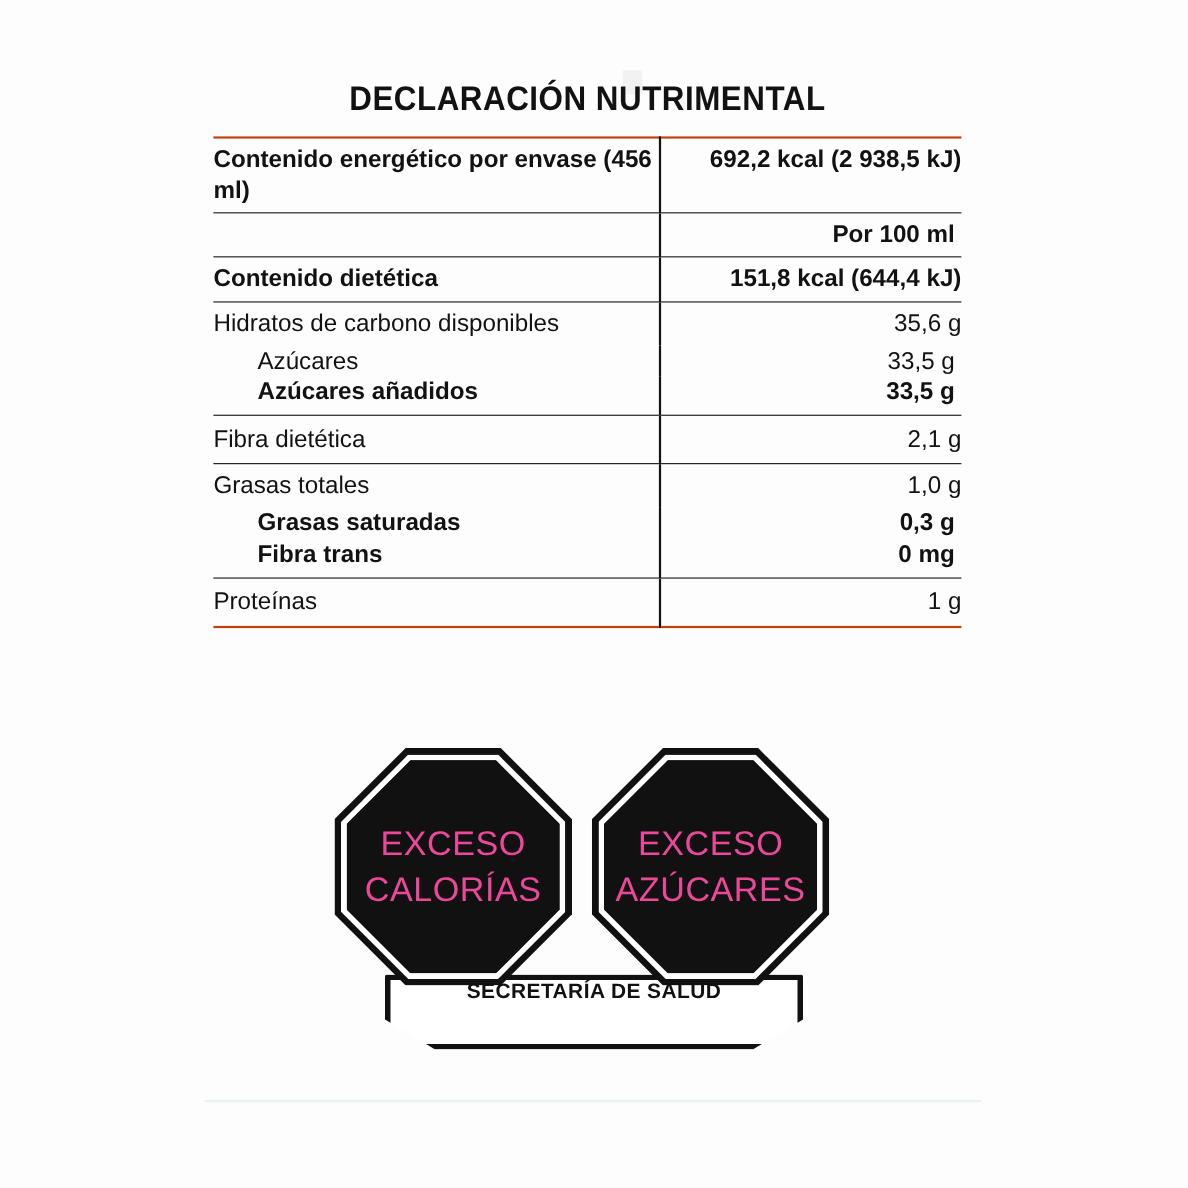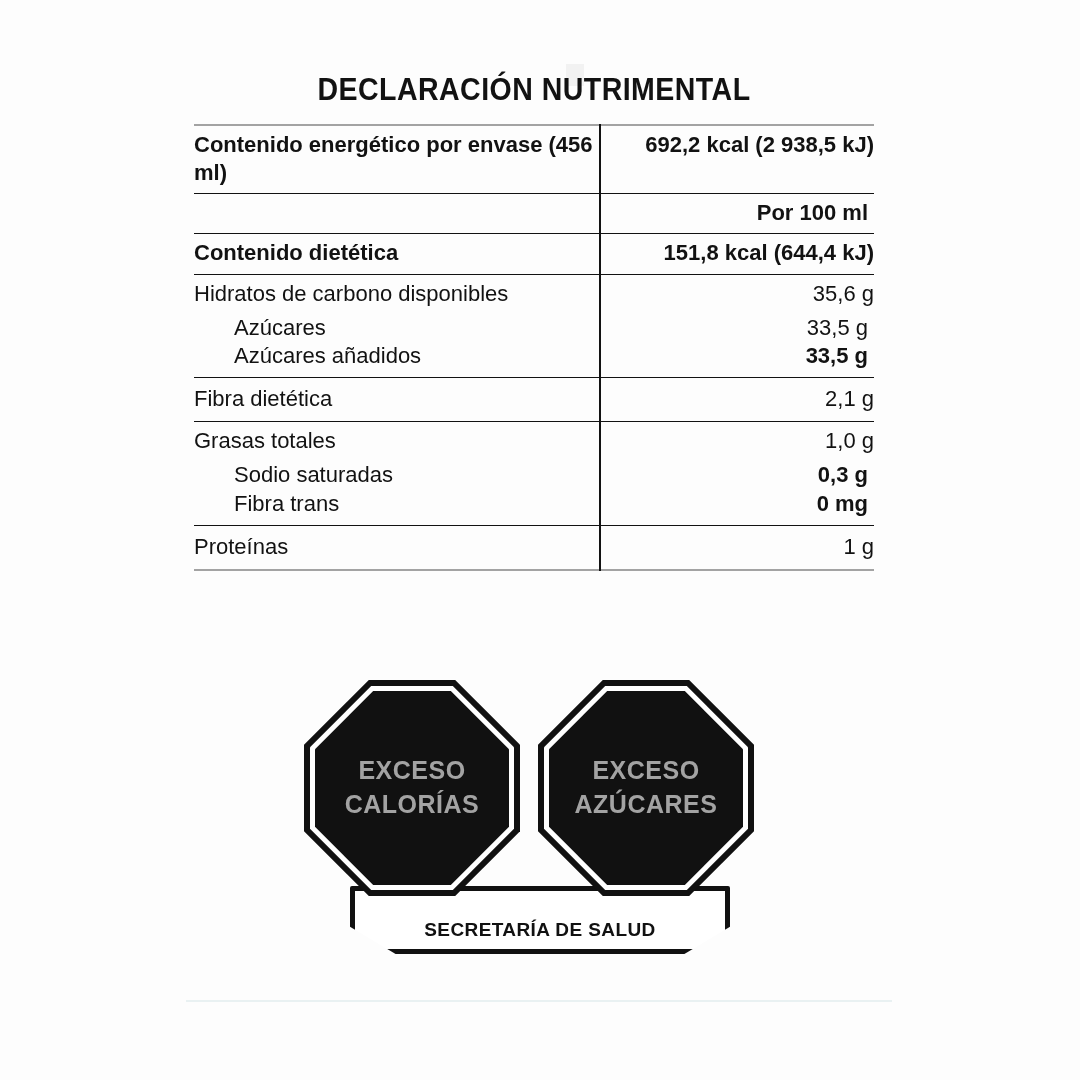--- a/index.html
+++ b/index.html
@@ -59,36 +59,36 @@
     width: 405px;
     padding-left: 4px !important;
     border-right: 2px solid #121212;
   }
   .c-value {
     text-align: right;
     padding-right: 6px !important;
   }
 
   .rule-top td {
-    border-top: 2px solid #a3a3a3;
+    border-top: 2px solid #c2410c;
   }
   .rule-thin td {
     border-top: 1.5px solid #121212;
   }
 
   .cell-pad {
     padding: 5px 0 6px 0 !important;
   }
   .cell-pad-tall {
     padding: 7px 0 8px 0 !important;
   }
 
   .bold { font-weight: 700; }
   .ind1 { padding-left: 40px !important; }
-  .ind1b { padding-left: 40px !important; font-weight: 400; }
+  .ind1b { padding-left: 40px !important; font-weight: 700; }
 
   .narrow {
     font-family: "Liberation Sans Narrow", "Liberation Sans", sans-serif;
     transform-origin: left center;
   }
 
   .sub-line { line-height: 1.3; }
 
   .no-border-right { border-right: none !important; }
 
@@ -133,41 +133,41 @@
     position: absolute;
     inset: 11px;
     background: #111111;
     clip-path: polygon(30% 0%, 70% 0%, 100% 30%, 100% 70%, 70% 100%, 30% 100%, 0% 70%, 0% 30%);
     display: flex;
     flex-direction: column;
     align-items: center;
     justify-content: center;
   }
   .oct-inner span {
-    color: #a3a3a3;
-    font-weight: 700;
-    font-size: 25px;
+    color: #ec4899;
+    font-weight: 400;
+    font-size: 31px;
     letter-spacing: 0.5px;
     line-height: 1.35;
     text-align: center;
     display: block;
   }
 
   .seal-footer {
     position: absolute;
     left: 50px;
     top: 206px;
     width: 370px;
     height: 58px;
     background: #ffffff;
     border: 5px solid #111111;
     border-radius: 2px;
     clip-path: polygon(0% 0%, 100% 0%, 100% 60%, 88% 100%, 12% 100%, 0% 60%);
     display: flex;
-    align-items: flex-end;
+    align-items: flex-start;
     justify-content: center;
   }
   .seal-footer span {
     font-size: 19px;
     font-weight: 700;
     letter-spacing: 0.4px;
     color: #111111;
     padding-bottom: 8px;
   }
 
@@ -234,21 +234,21 @@
       <tr class="rule-thin">
         <td class="c-label cell-pad-tall narrow">Fibra dietética</td>
         <td class="c-value cell-pad-tall narrow">2,1 g</td>
       </tr>
 
       <tr class="rule-thin">
         <td class="c-label cell-pad narrow">Grasas totales</td>
         <td class="c-value cell-pad narrow">1,0 g</td>
       </tr>
       <tr>
-        <td class="c-label ind1b narrow sub-line">Sodio saturadas</td>
+        <td class="c-label ind1b narrow sub-line">Grasas saturadas</td>
         <td class="c-value bold narrow sub-line">0,3 g</td>
       </tr>
       <tr>
         <td class="c-label ind1b narrow sub-line" style="padding-bottom:7px !important;">Fibra trans</td>
         <td class="c-value bold narrow sub-line" style="padding-bottom:7px !important;">0 mg</td>
       </tr>
 
       <tr class="rule-thin">
         <td class="c-label cell-pad-tall narrow">Proteínas</td>
         <td class="c-value cell-pad-tall narrow">1 g</td>

